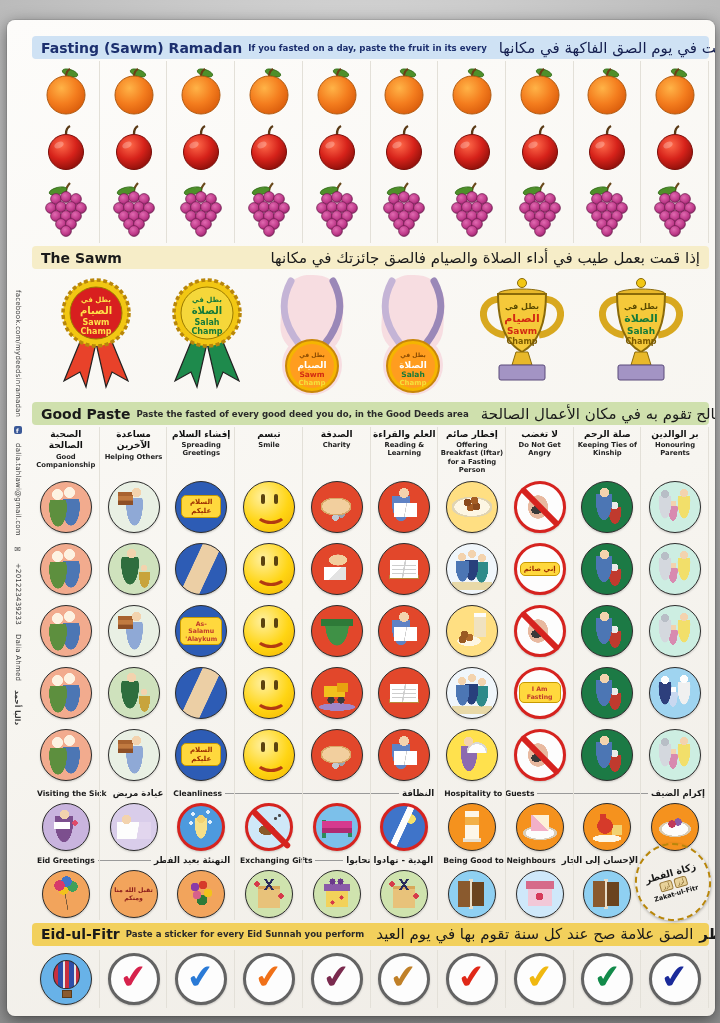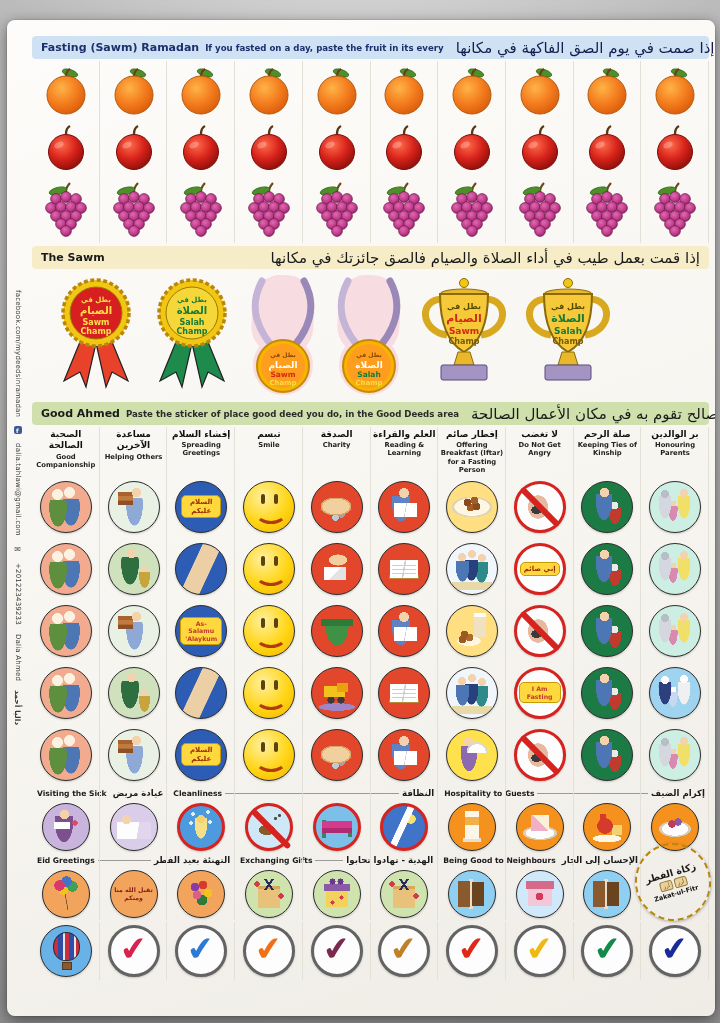--- a/index.html
+++ b/index.html
@@ -14,40 +14,40 @@
     font-size:7px;color:#3a3a3a;letter-spacing:.2px;}
   .side .fb{writing-mode:horizontal-tb;background:#3b5998;color:#fff;font-weight:bold;
     width:8px;height:8px;border-radius:2px;display:inline-flex;align-items:center;justify-content:center;font-size:6px;}
   .side .env{font-size:8px;color:#555;}
   .side .ar{font-size:7.5px;font-weight:bold;}
   .content{position:absolute;left:21px;right:0;top:0;bottom:0;padding:13px 6px 2px 4px;
     display:flex;flex-direction:column;box-sizing:border-box;}
   
   .bar{height:23px;border-radius:4px;display:flex;align-items:center;gap:6px;padding:0 9px;margin:3px 0 2px;flex:0 0 auto;}
   .bar .sp{flex:1}
-  .bar .t-en{font-size:11px;font-weight:bold;color:#1a1a1a;white-space:nowrap;}
+  .bar .t-en{font-size:14px;font-weight:bold;color:#1a1a1a;white-space:nowrap;}
   .bar .s-en{font-size:8.6px;font-weight:bold;color:#2a2a2a;white-space:nowrap;}
   .bar .s-ar{font-size:15px;color:#1a1a1a;white-space:nowrap;}
   .bar .t-ar{font-size:15px;font-weight:bold;color:#1a1a1a;white-space:nowrap;}
   .bar-fasting{background:#cfe2f4;}
   .bar-fasting .t-en,.bar-fasting .s-en{color:#1c2f6e}
   .bar-fasting .t-ar,.bar-fasting .s-ar{color:#141e4e}
   .bar-champ{background:#f6edc8;}
   .bar-gd{background:#cfe0ad;}
   .bar-eid{background:#f2d05c;}
   
   .row10{display:flex;}
   .cell{flex:0 0 10%;display:flex;align-items:center;justify-content:center;box-sizing:border-box;}
   .cols-lines{position:relative;}
   .cols-lines::after{content:"";position:absolute;inset:0;pointer-events:none;
     background:repeating-linear-gradient(90deg,transparent 0 calc(10% - 1px),#e3e0d8 calc(10% - 1px) 10%);}
   .fruit-row{height:58px;}
   .grape-row{height:66px;}
   
-  .prizes{display:flex;justify-content:flex-start;align-items:flex-start;padding:4px 16px 2px;height:122px;flex:0 0 auto;}
+  .prizes{display:flex;justify-content:space-between;align-items:flex-start;padding:4px 16px 2px;height:122px;flex:0 0 auto;}
   .th-sawm{--txt:#d22a12;--rib:#e8422a;--disc:#d81f1f;--rtx:#ffe04a;}
   .th-salah{--txt:#157a3a;--rib:#1e8a4c;--disc:#f5d73a;--rtx:#157a3a;}
   svg text{font-family:"DejaVu Sans",sans-serif;}
   
   .gd-headers{min-height:40px;align-items:flex-start;}
   .gd-h{flex:0 0 10%;text-align:center;padding:2px 1px;box-sizing:border-box;}
   .gd-h .ar{display:block;font-size:9px;font-weight:bold;color:#111;line-height:1.25;}
   .gd-h .en{display:block;font-size:6.8px;font-weight:bold;color:#222;line-height:1.2;margin-top:1px;}
   .gd-row{height:62px;}
   .mini-labels{display:flex;height:15px;align-items:center;}
@@ -738,22 +738,22 @@
     <path d="M46 77 L58 77 L62 90 L42 90 Z" fill="#e8b82a" stroke="#8a6a0a"></path>
     <rect x="29" y="90" width="46" height="15" rx="2" fill="#a394c4" stroke="#5a4a7a"></rect>
     <text class="ar1" x="52" y="34" text-anchor="middle" font-size="8" font-weight="bold" fill="#5a4a00">بطل في</text>
     <text class="ar2" x="52" y="47" text-anchor="middle" font-size="11" font-weight="bold" style="fill:var(--txt)">الصلاة</text>
     <text class="en1" x="52" y="59" text-anchor="middle" font-size="9" font-weight="bold" style="fill:var(--txt)">Salah</text>
     <text class="en2" x="52" y="69" text-anchor="middle" font-size="8" font-weight="bold" fill="#7a5a00">Champ</text>
   </svg>
       </div>
 
     <div class="bar bar-gd">
-      <span class="t-en">Good Ahmed</span>
-      <span class="s-en">Paste the sticker of place good deed you do, in the Good Deeds area</span>
+      <span class="t-en">Good Paste</span>
+      <span class="s-en">Paste the fasted of every good deed you do, in the Good Deeds area</span>
       <span class="sp"></span>
       <span class="s-ar">الصق كل عمل صالح تقوم به في مكان الأعمال الصالحة</span>
       <span class="t-ar">الأعمال الصالحة</span>
     </div>
 
     <div class="cols-lines">
       <div id="gdHeaders" class="row10 gd-headers">
           <div class="gd-h">
             <span class="ar">الصحبة الصالحة</span>
             <span class="en">Good Companionship</span>
@@ -1070,20 +1070,27 @@
           <span class="z-ar">زكاة الفطر</span>
           <span class="z-bags">
             <i class="bag">أرز</i>
             <i class="bag">أرز</i>
           </span>
           <span class="z-en">Zakat-ul-Fitr</span>
         </div>
       </div>
     </div>
 
+    <div class="bar bar-eid">
+      <span class="t-en">Eid-ul-Fitr</span>
+      <span class="s-en">Paste a sticker for every Eid Sunnah you perform</span>
+      <span class="sp"></span>
+      <span class="s-ar">الصق علامة صح عند كل سنة تقوم بها في يوم العيد</span>
+      <span class="t-ar">عيد الفطر</span>
+    </div>
 
     <div id="checkRow" class="row10 cols-lines check-row">
         <div class="cell">
           <div class="stk k-ride"></div>
         </div>
         <div class="cell">
           <div class="check">
             <span class="mark" style="color: rgb(214, 34, 76);">✔</span>
           </div>
         </div>

